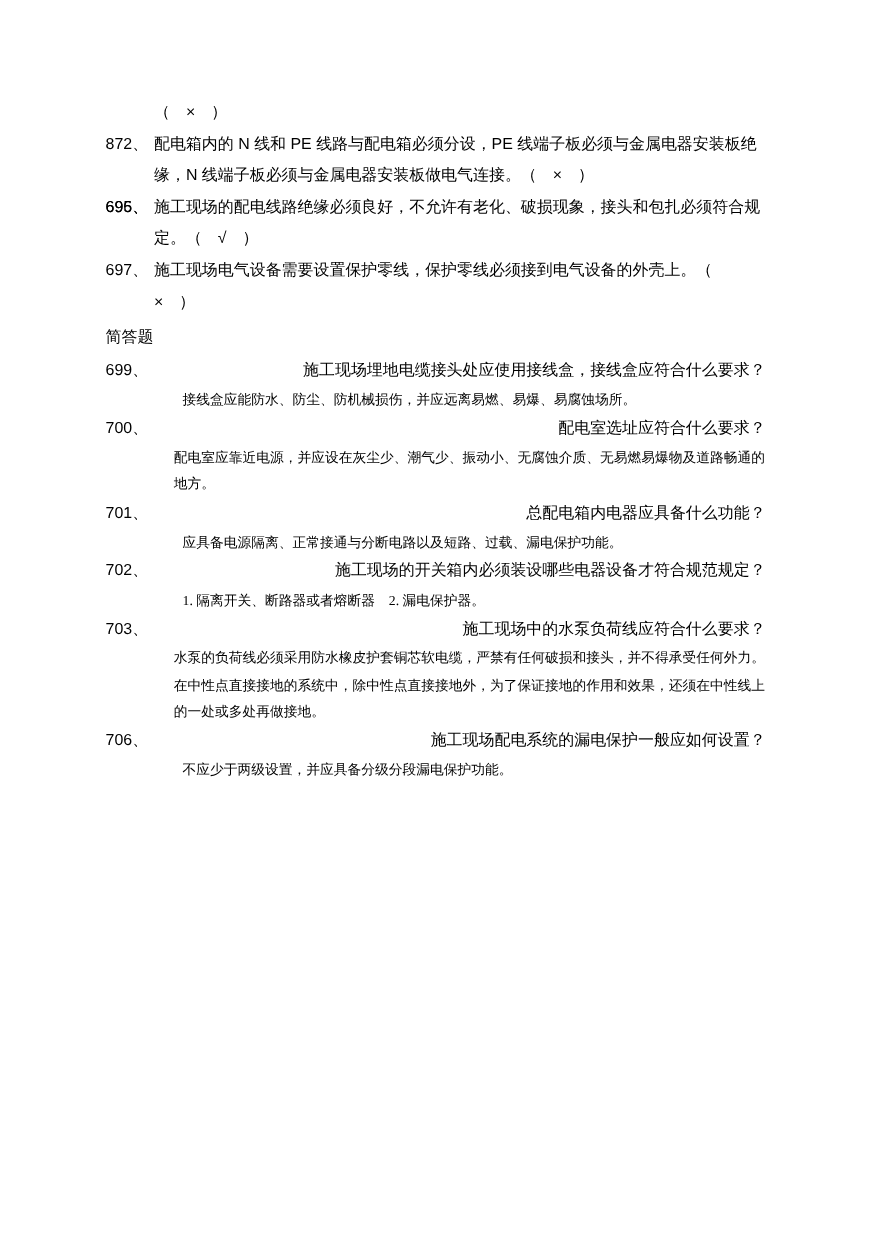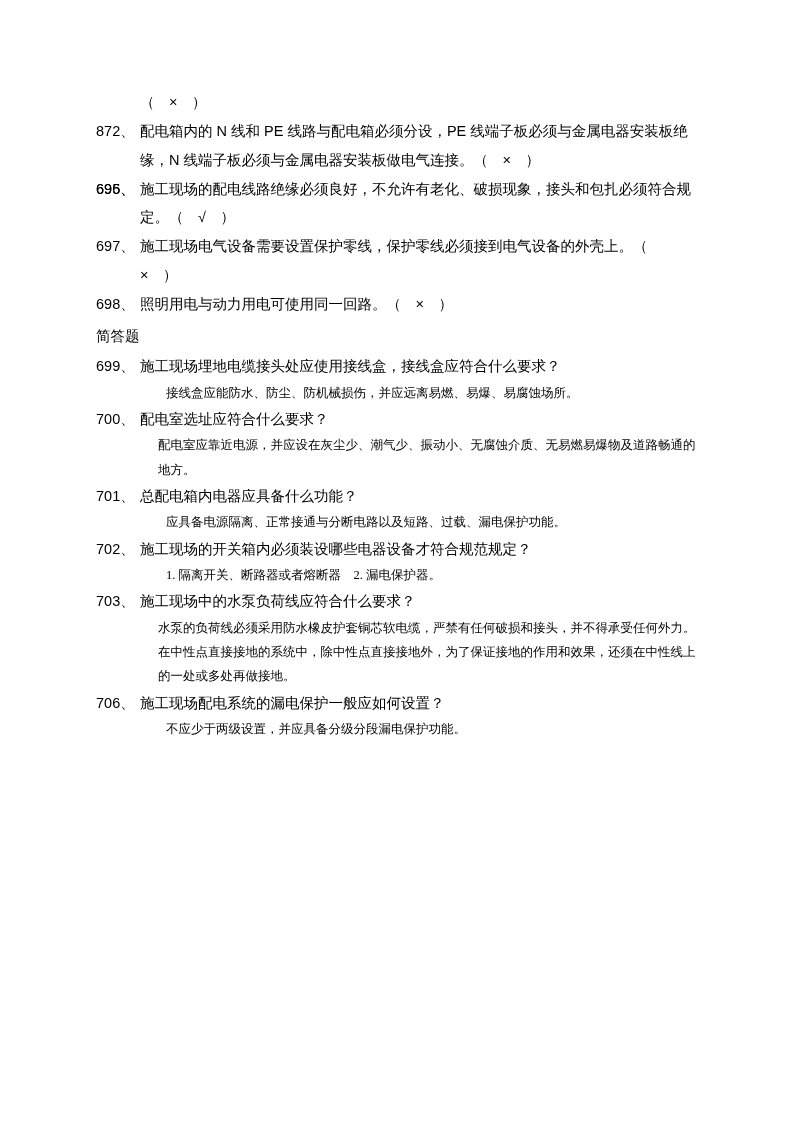--- a/index.html
+++ b/index.html
@@ -57,20 +57,21 @@
 
   
   .sa-item {
     margin-bottom: 0px;
   }
   .sa-q {
     font-size: 14.5px;
     line-height: 1.95;
     padding-left: 44px;
     position: relative;
+    text-align: right;
   }
   .sa-q .num {
     position: absolute;
     left: 0;
     top: 0;
   }
   .sa-a {
     font-size: 12.5px;
     line-height: 1.95;
     padding-left: 70px;
@@ -101,24 +102,20 @@
     <div class="tf-item">
       <span class="num">696、</span>
       <span>施工现场的配电线路绝缘必须良好，不允许有老化、破损现象，接头和包扎必须符合规定。（　√　）</span>
     </div>
 
     <div class="tf-item">
       <span class="num">697、</span>
       <span>施工现场电气设备需要设置保护零线，保护零线必须接到电气设备的外壳上。（　×　）</span>
     </div>
 
-    <div class="tf-item">
-      <span class="num">698、</span>
-      <span>照明用电与动力用电可使用同一回路。（　×　）</span>
-    </div>
 
     <div class="section-head">简答题</div>
 
     <div class="sa-item">
       <div class="sa-q">
         <span class="num">699、</span>
         <span>施工现场埋地电缆接头处应使用接线盒，接线盒应符合什么要求？</span>
       </div>
       <div class="sa-a">接线盒应能防水、防尘、防机械损伤，并应远离易燃、易爆、易腐蚀场所。</div>
     </div>

